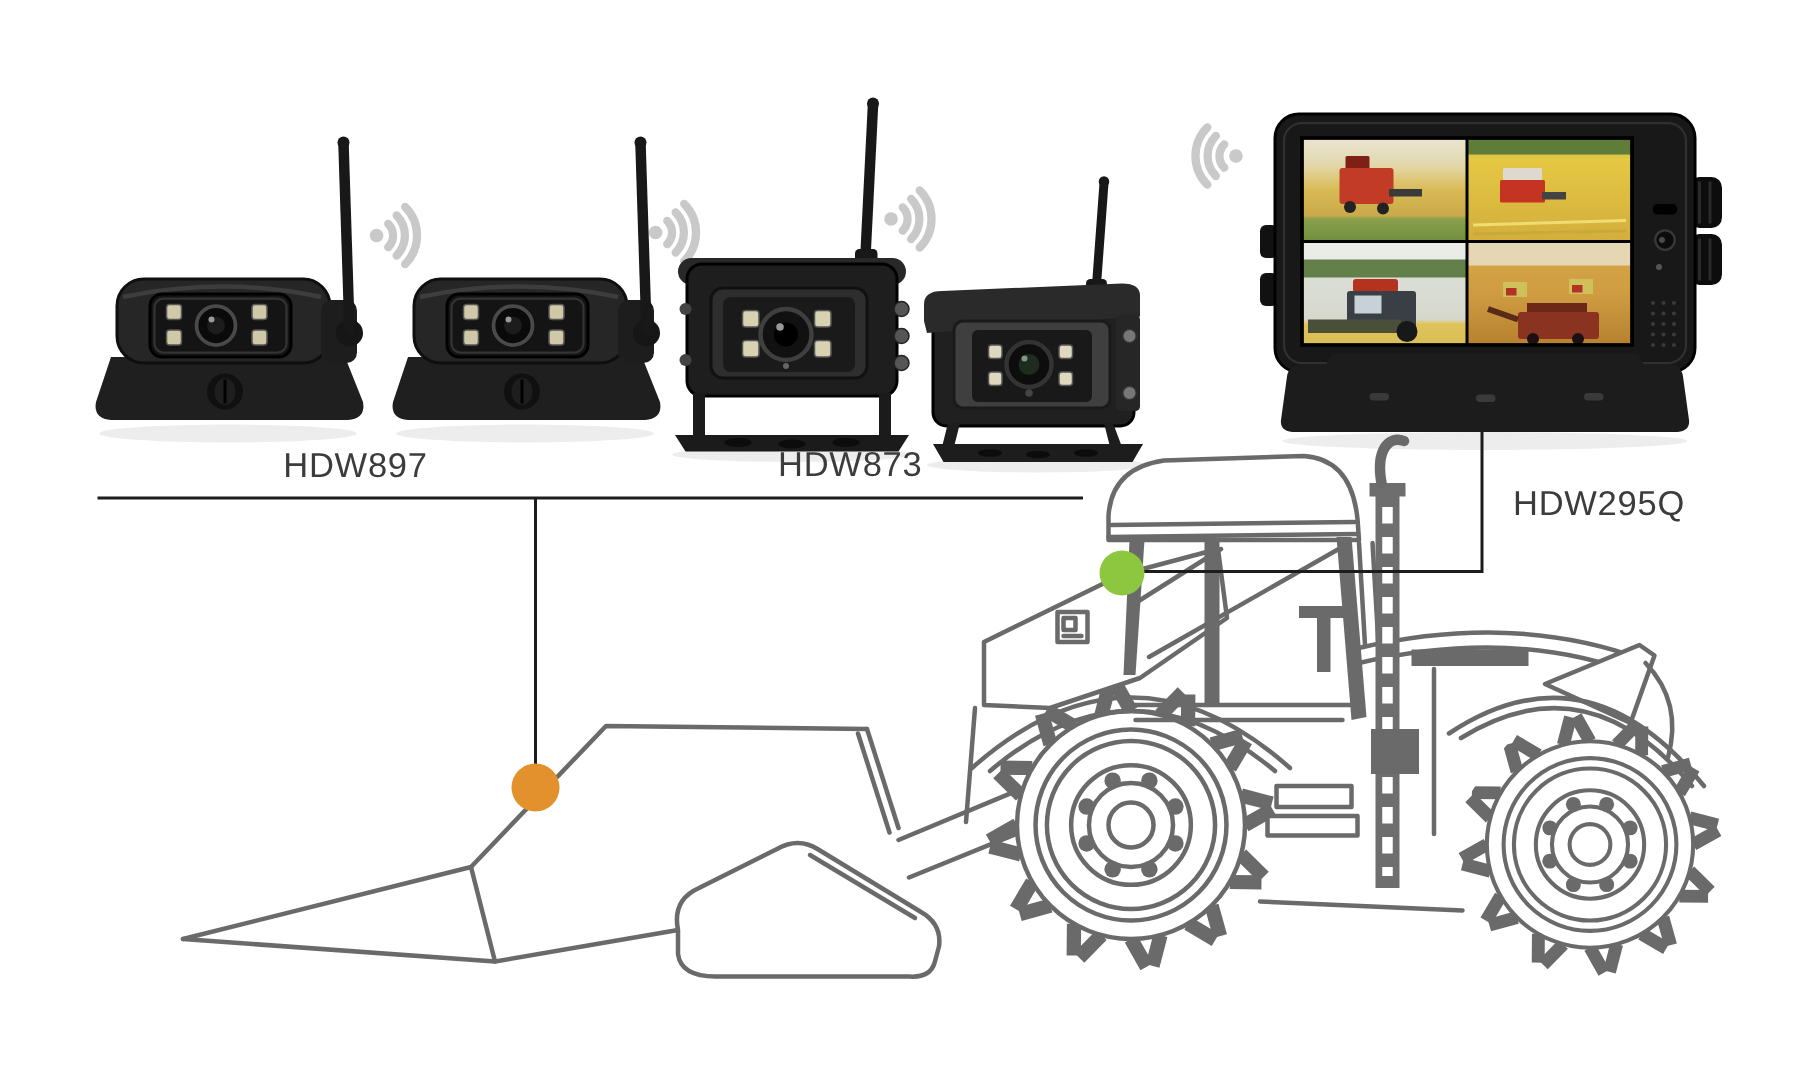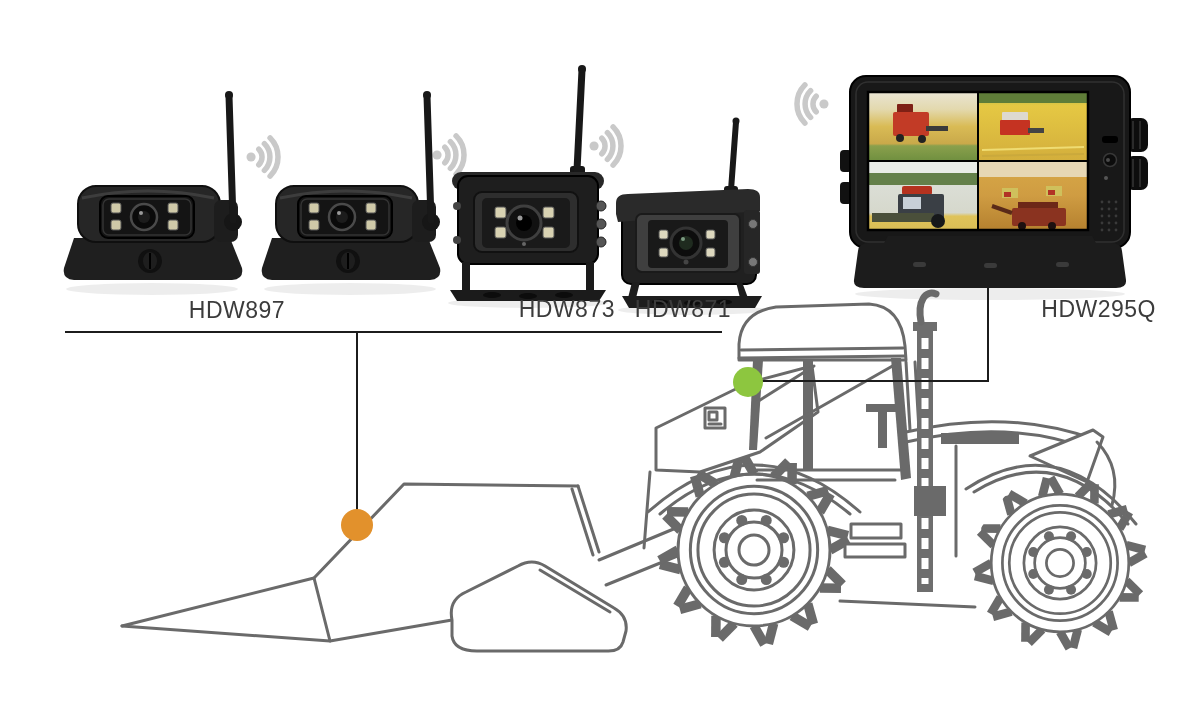--- a/index.html
+++ b/index.html
@@ -339,16 +339,15 @@
     <linearGradient id="q4g" x1="0" y1="0" x2="0" y2="1">
       <stop offset="0" stop-color="#d8a947"></stop>
           <stop offset="0.5" stop-color="#cf9c42"></stop>
       <stop offset="1" stop-color="#b5812f"></stop>
     </linearGradient>
   </defs>
 </svg>
 
 <div class="product-label" style="left:157px;top:297px;width:160px;">HDW897</div>
 <div class="product-label" style="left:455px;top:296px;width:160px;text-align:right;">HDW873</div>
-<div class="product-label" style="left:603px;top:296px;width:160px;">HDW871</div>
-<div class="product-label" style="left:976px;top:296px;width:180px;text-align:right;">HDW295Q</div>
+<div class="product-label" style="left:976px;top:322px;width:180px;">HDW295Q</div>
 
 </div>
 
 </body></html>

